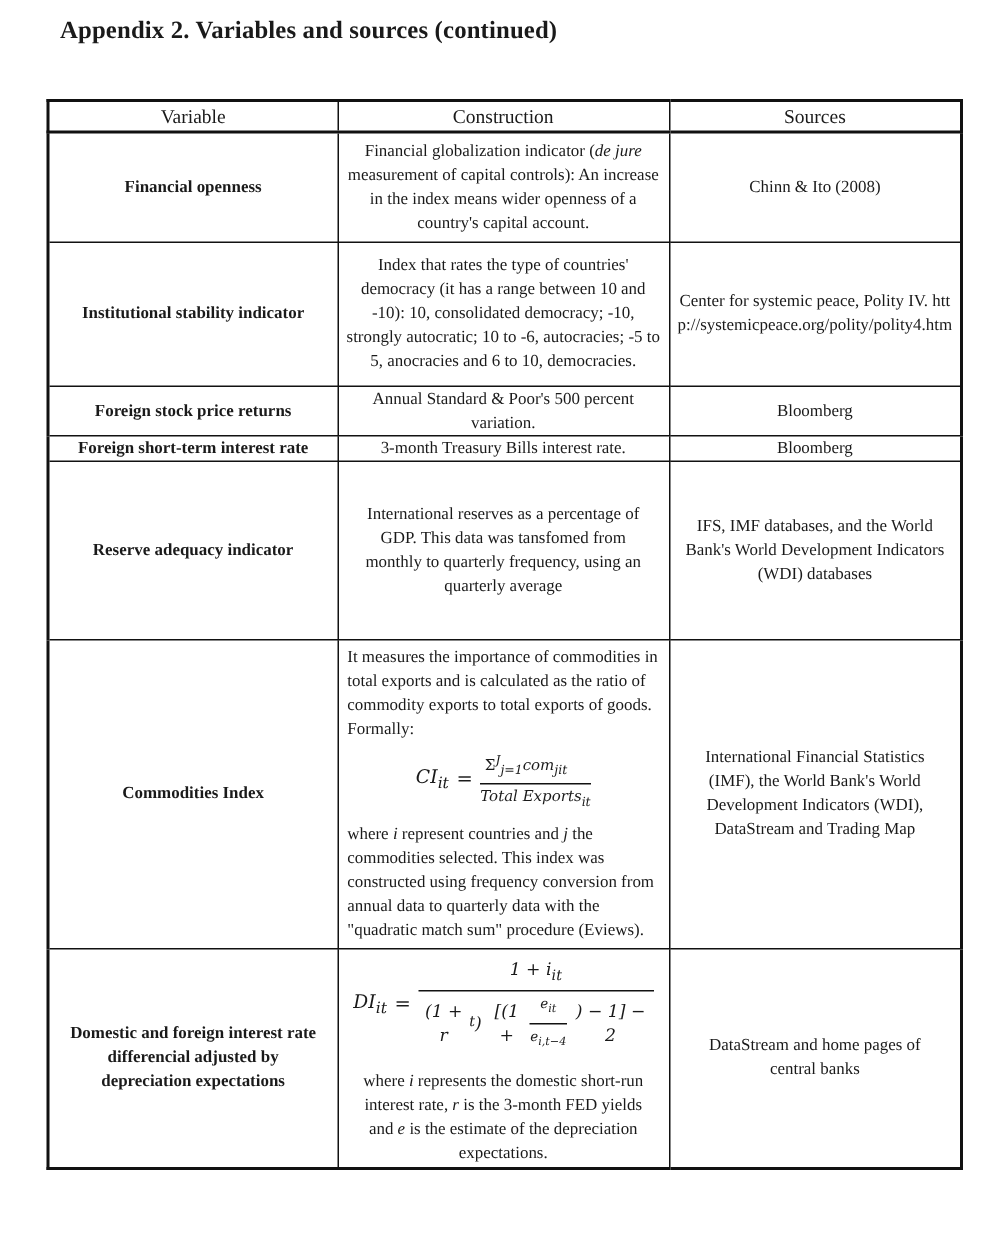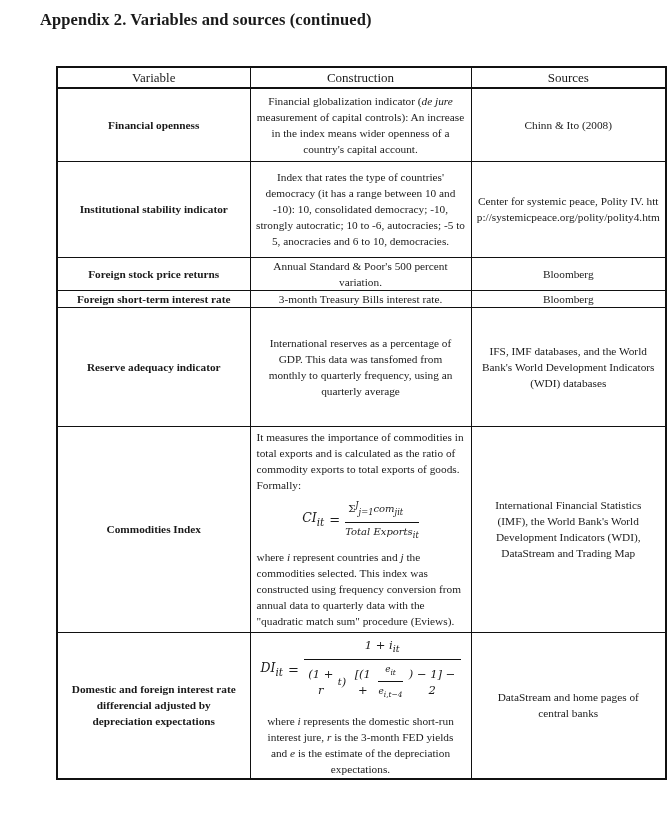--- a/index.html
+++ b/index.html
@@ -1,19 +1,19 @@
 <!DOCTYPE html>
 <html><head>
 <meta charset="utf-8">
 <style>
   html, body { margin:0; padding:0; background:#ffffff; }
   body { width:667px; height:839px; position:relative; overflow:hidden;
          font-family:"Liberation Serif", "DejaVu Serif", serif; color:#1a1a1a; }
   .title { position:absolute; left:40px; top:10px; font-size:16.5px; font-weight:bold; letter-spacing:0.1px; }
-  table.appx { position:absolute; left:56px; top:66px; width:609px; border-collapse:collapse; table-layout:fixed; }
+  table.appx { position:absolute; left:31px; top:66px; width:609px; border-collapse:collapse; table-layout:fixed; }
   table.appx td, table.appx th { border:1.3px solid #111; padding:0 4px; text-align:center; vertical-align:middle;
       font-size:11.3px; line-height:16px; }
   table.appx th { font-weight:normal; font-size:13px; height:19px; border-top:2px solid #111; border-bottom:2px solid #111; }
   table.appx tr > *:first-child { border-left:2px solid #111; }
   table.appx tr > *:last-child { border-right:2px solid #111; }
   table.appx tr.last td { border-bottom:2px solid #111; }
   td.var { font-weight:bold; font-size:11.3px; }
   col.c1 { width:193px; } col.c2 { width:221px; } col.c3 { width:195px; }
   .left { text-align:left !important;margin-top:16px; }
   .formula { font-family:"DejaVu Serif", serif; font-style:italic; display:flex; justify-content:center; align-items:center; margin:4px 0 6px; }
@@ -104,20 +104,20 @@
                 <span>)</span>
             <span style="margin-left:2px;">[(1 + </span>
             <span class="frac" style="font-size:9px;margin:0 1px;">
               <span class="num"><span>e</span><sub>it</sub></span>
               <span class="den"><span>e</span><sub>i,t−4</sub></span>
             </span>
             <span>) − 1] − 2</span>
           </span>
         </span>
       </div>
-      <div><span>where </span><i>i</i><span> represents the domestic short-run interest jure, </span><i>r</i><span> is the 3-month FED yields and </span><i>e</i><span> is the estimate of the depreciation expectations.</span></div>
+      <div><span>where </span><i>i</i><span> represents the domestic short-run interest rate, </span><i>r</i><span> is the 3-month FED yields and </span><i>e</i><span> is the estimate of the depreciation expectations.</span></div>
     </td>
     <td style="padding:16px 20px;">DataStream and  home pages of central banks</td>
   </tr>
 </tbody>
   </table>
 
 <div class="src">Source: Authors' compilation and own calculations.</div>
 
 </body></html>

